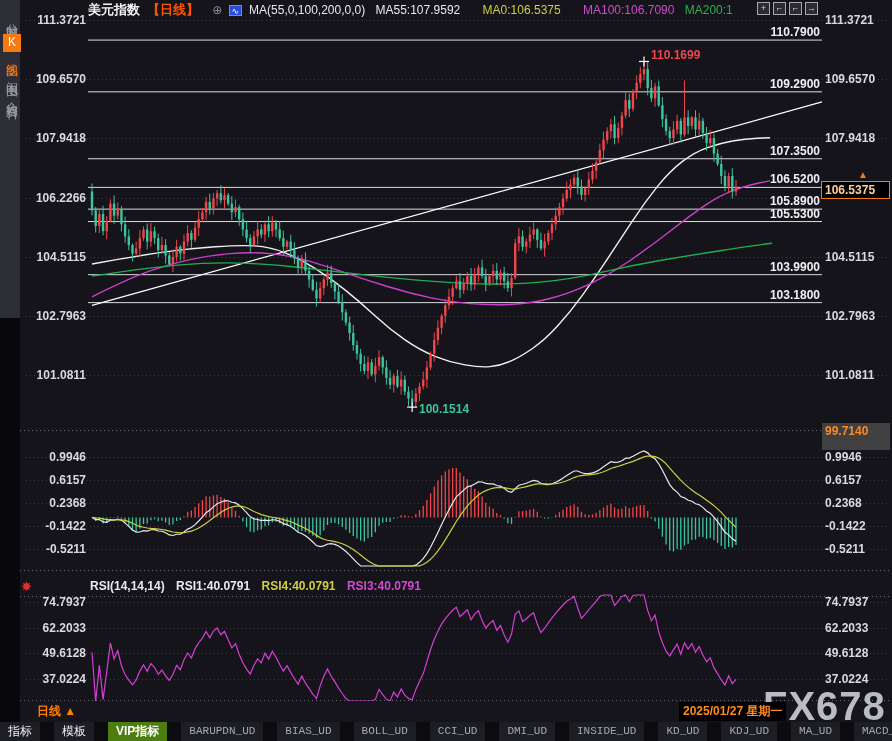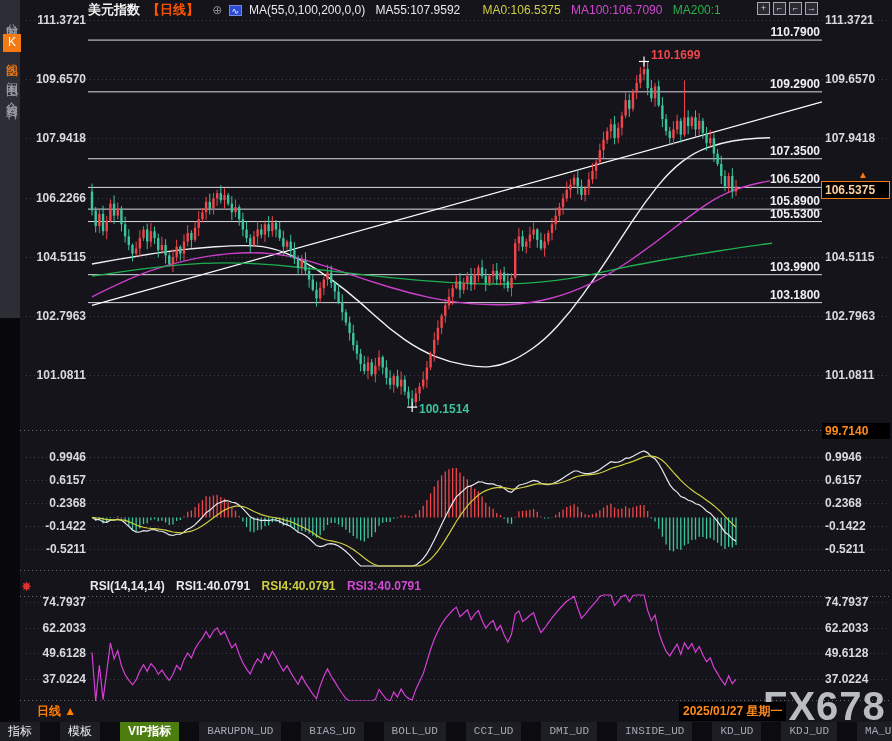--- a/index.html
+++ b/index.html
@@ -13,40 +13,40 @@
   #sidebar{position:absolute;left:0;top:0;width:20px;height:318px;background:#2d2d35;z-index:3;}
   #sidebar-lower{position:absolute;left:0;top:318px;width:20px;height:423px;background:#08080c;z-index:3;}
   .side-item{writing-mode:vertical-rl;text-orientation:upright;color:#9c9ca6;font-size:12px;margin:14px 0 0 3px;letter-spacing:2px;cursor:pointer;}
   .side-item .k-badge{background:#f57a14;color:#fff;padding:1px 2px;margin-bottom:2px;}
   .side-item.active{color:#f57a14;}
   #topbar{position:absolute;left:88px;top:0;width:660px;height:19px;z-index:4;white-space:nowrap;overflow:hidden;font-size:12px;line-height:19px;}
   #topbar .sym{color:#f2f2f2;font-weight:bold;font-size:13px;text-align:center;}
   #topbar .per{color:#ff5400;font-weight:bold;font-size:13px;}
   #topbar .plus{color:#8a8a94;margin:0 3px;}
   #topbar .cicon{display:inline-block;width:13px;height:11px;background:#2b4bd7;color:#fff;font-size:9px;line-height:11px;text-align:center;margin-right:4px;border:1px solid #7a86d8;}
-  #topbar .w{color:#e8e8ee;} #topbar .y{color:#cfcf3f;padding-left:12px;} #topbar .m{color:#d24ad2;} #topbar .g{color:#27b44a;}
+  #topbar .w{color:#e8e8ee;} #topbar .y{color:#cfcf3f;padding-left:12px;} #topbar .m{color:#d24ad2;margin-left:12px;} #topbar .g{color:#27b44a;}
   #topbar span{margin-right:7px;}
   #win-icons{position:absolute;left:757px;top:2px;z-index:4;display:flex;gap:3px;}
   .win-ico{width:13px;height:13px;border:1px solid #a8a8b2;background:#2a2a32;color:#cfcfda;font-size:9px;line-height:11px;text-align:center;cursor:pointer;}
   #macd-header,#rsi-header{position:absolute;left:90px;font-size:12px;font-weight:bold;z-index:3;white-space:nowrap;}
   #macd-header{top:432px;} #rsi-header{top:579px;}
   .hw{color:#e8e8ee;margin-right:8px;} .hy{color:#cfcf3f;margin-right:8px;} .hm{color:#d24ad2;}
   #hi-label{position:absolute;left:651px;top:48px;color:#f0464b;font-size:12px;font-weight:bold;z-index:3;}
   #lo-label{position:absolute;left:419px;top:402px;color:#3cc49e;font-size:12px;font-weight:bold;z-index:3;}
   #price-badge{position:absolute;left:821px;top:181px;width:69px;height:18px;background:#000;border:1px solid #f57a14;color:#ffcf9e;font-size:12px;font-weight:bold;line-height:16px;padding-left:3px;z-index:4;}
   #price-arrow{position:absolute;left:858px;top:169px;color:#f57a14;font-size:10px;z-index:4;}
-  #bottom-badge{position:absolute;left:822px;top:423px;width:68px;height:16px;background:#000000;color:#ff8a1e;font-size:12px;font-weight:bold;line-height:16px;padding-left:3px;z-index:3;}
+  #bottom-badge{position:absolute;left:822px;top:423px;width:68px;height:27px;background:#404040;color:#ff8a1e;font-size:12px;font-weight:bold;line-height:16px;padding-left:3px;z-index:3;}
   #starburst{position:absolute;left:21px;top:579px;color:#e03131;font-size:13px;z-index:3;}
   #date-row{position:absolute;left:0;top:701px;width:892px;height:21px;background:#15151b;z-index:2;}
   #period-lbl{position:absolute;left:37px;top:703px;color:#ff7e00;font-size:12px;font-weight:bold;z-index:2;cursor:pointer;}
   #date-highlight{position:absolute;left:679px;top:702px;height:19px;background:#000;color:#ff8a1e;font-size:12px;font-weight:bold;line-height:19px;padding:0 4px;z-index:5;white-space:nowrap;}
   #watermark{position:absolute;left:763px;top:684px;color:#b9bcc2;font-size:40px;font-weight:bold;letter-spacing:1px;z-index:4;pointer-events:none;}
   #toolbar{position:absolute;left:0;top:722px;width:892px;height:19px;background:#0c0c10;display:flex;align-items:stretch;z-index:3;}
   #toolbar .spacer{width:36px;background:#000;}
-  .tb-tab{background:#1d1d24;color:#ececf2;font-size:12px;line-height:17px;padding:1px 8px 0 8px;margin-right:20px;white-space:nowrap;cursor:pointer;}
+  .tb-tab{background:#1d1d24;color:#ececf2;font-size:12px;line-height:17px;padding:1px 8px 0 8px;margin-right:14px;white-space:nowrap;cursor:pointer;}
   .tb-tab.mono{font-family:"Liberation Mono","DejaVu Sans Mono",monospace;color:#a8a8b4;font-size:11px;}
   .tb-tab.vip{background:#4d7c0f;color:#fff;font-weight:bold;}
 </style>
 </head>
 <body>
 
 <div id="app">
 
   <svg id="chart-svg" width="892" height="741">
       <g>

